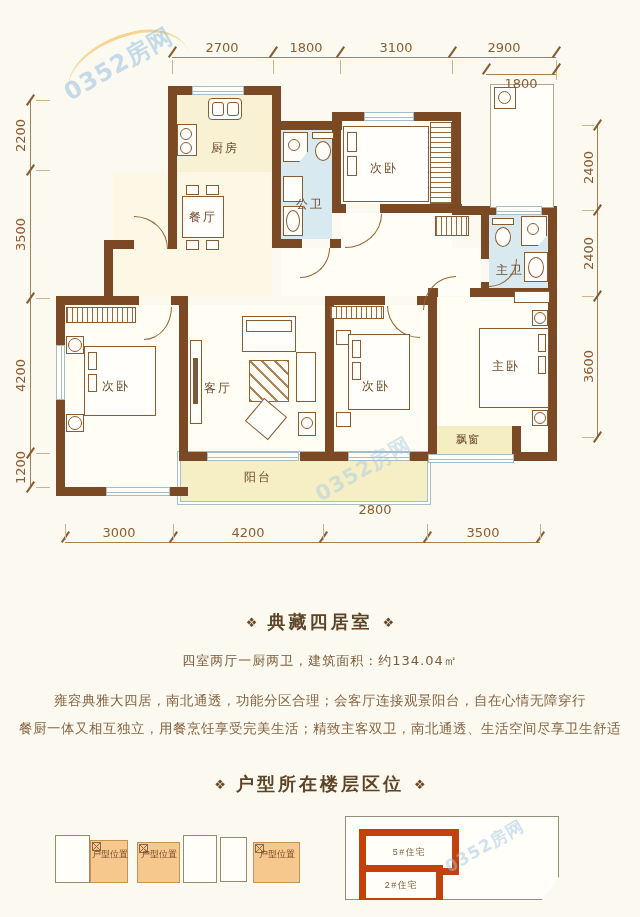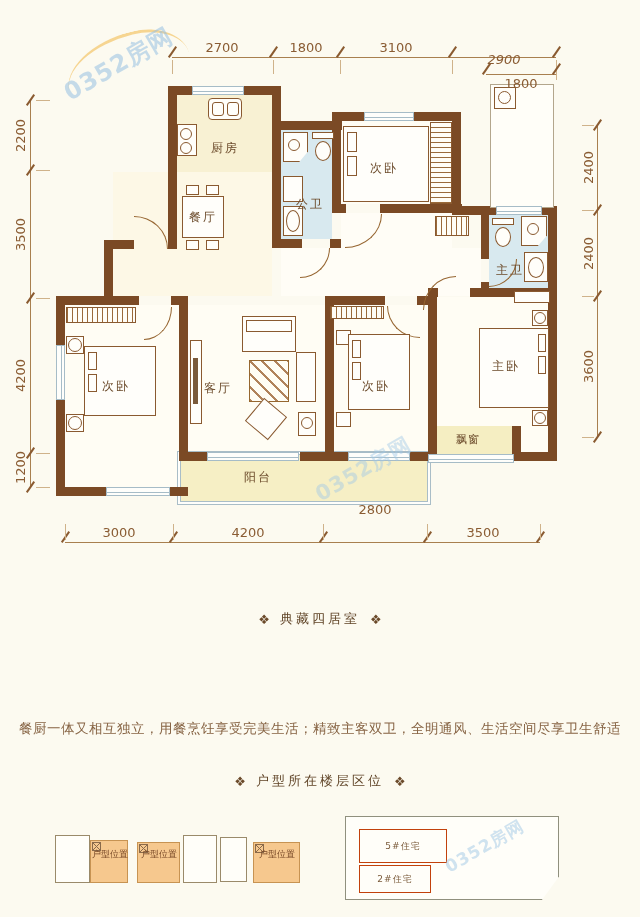--- a/index.html
+++ b/index.html
@@ -29,32 +29,32 @@
   .dline{background:#a87f4f;}
   .dstub{background:#cfb28a;}
   .tk{width:13px;height:2px;background:#8a5a30;transform:rotate(-55deg);}
   .dn{position:absolute;font-size:13px;color:#8a5c33;text-align:center;white-space:nowrap;width:40px;}
   .dn.v{transform:rotate(-90deg);transform-origin:center center;}
   
   .wm{position:absolute;color:rgba(150,192,226,.55);font-weight:bold;font-size:22px;letter-spacing:1px;transform:rotate(-30deg);white-space:nowrap;}
   .swoosh{position:absolute;width:126px;height:44px;border-top:3px solid rgba(243,196,104,.7);border-radius:60% 40% 0 0 / 100% 80% 0 0;transform:rotate(-14deg);}
   
   .sec-title{position:absolute;left:0;width:100%;display:flex;justify-content:center;align-items:center;gap:10px;color:#5f4326;}
-  .sec-title .t{font-size:13px;font-weight:normal;letter-spacing:3px;}
+  .sec-title .t{font-size:18px;font-weight:bold;letter-spacing:3px;}
   .sec-title .orn{font-size:13px;color:#6b4a2a;}
   .subtitle{position:absolute;left:0;width:100%;text-align:center;font-size:13px;color:#7a5a38;letter-spacing:1px;}
   .para{position:absolute;left:0;width:100%;text-align:center;font-size:13.5px;color:#866343;letter-spacing:.5px;white-space:nowrap;}
   
   .bld{position:absolute;border:1px solid #9a8a6a;background:#fffef9;}
   .bld.or{background:#f6c88e;border-color:#c79352;}
   .xsq{position:absolute;width:9px;height:9px;border:1px solid #8a6a4a;background-image:linear-gradient(to top right,transparent 46%,#8a6a4a 46% 54%,transparent 54%),linear-gradient(to bottom right,transparent 46%,#8a6a4a 46% 54%,transparent 54%);}
   .ulabel{position:absolute;width:36px;font-size:9px;line-height:11px;color:#7a4a28;text-align:center;}
   .site{position:absolute;left:345px;top:816px;width:212px;height:82px;background:#fffef9;border:1px solid #90907e;clip-path:polygon(0 0,100% 0,100% 72%,92% 100%,0 100%);}
   .site .bname{position:absolute;font-size:9px;color:#7a5a3a;width:100%;text-align:center;top:50%;margin-top:-6px;letter-spacing:1px;}
-  .sb{position:absolute;border:1px solid #c2410c;background:#fffef9;}
+  .sb{position:absolute;border:7px solid #c2410c;background:#fffef9;font-family:Liberation Mono, monospace;}
   .sb.or{background:#f6c88e;border-color:#c79352;}
 </style>
 </head>
 <body>
 
 <div class="page">
 
   <div>
     <i class="swoosh" style="left:62px;top:34px;"></i>
     <span class="wm" style="left:58px;top:48px;font-size:24px;">0352房网</span>
@@ -240,21 +240,21 @@
         <i class="tk" style="left:446px;top:51px;"></i>
       <i class="tk" style="left:550px;top:51px;"></i>
       <i class="dstub" style="left:172px;top:60px;width:1px;height:14px;"></i>
       <i class="dstub" style="left:273px;top:60px;width:1px;height:14px;"></i>
       <i class="dstub" style="left:340px;top:60px;width:1px;height:14px;"></i>
       <i class="dstub" style="left:452px;top:60px;width:1px;height:14px;"></i>
       <i class="dstub" style="left:556px;top:60px;width:1px;height:20px;"></i>
       <span class="dn" style="left:202px;top:40px;">2700</span>
       <span class="dn" style="left:286px;top:40px;">1800</span>
       <span class="dn" style="left:376px;top:40px;">3100</span>
-      <span class="dn" style="left:484px;top:52px;font-style:italic;">2900</span>
+      <span class="dn" style="left:484px;top:40px;">2900</span>
       <i class="dline" style="left:486px;top:74px;width:70px;height:1px;"></i>
       <i class="tk" style="left:480px;top:68px;"></i>
         <i class="tk" style="left:550px;top:68px;"></i>
       <span class="dn" style="left:501px;top:76px;">1800</span>
     </div>
 
     <div>
       <i class="dline" style="left:30px;top:100px;width:1px;height:387px;"></i>
       <i class="tk" style="left:24px;top:99px;"></i>
         <i class="tk" style="left:24px;top:169px;"></i>
@@ -304,21 +304,23 @@
       <span class="dn" style="left:355px;top:502px;">2800</span>
       <span class="dn" style="left:463px;top:525px;">3500</span>
     </div>
   </div>
 
   <div class="sec-title" style="top:610px;">
     <span class="orn">❖</span>
     <span class="t">典藏四居室</span>
     <span class="orn">❖</span>
   </div>
-  <div class="para" style="top:720px;">餐厨一体又相互独立，用餐烹饪享受完美生活；精致主客双卫，全明通风、生活空间尽享卫生舒适</div>
+  <div class="subtitle" style="top:652px;">四室两厅一厨两卫，建筑面积：约134.04㎡</div>
+  <div class="para" style="top:692px;">雍容典雅大四居，南北通透，功能分区合理；会客厅连接观景阳台，自在心情无障穿行</div>
+  <div class="para" style="top:720px;">餐厨一体又相互独立，用餐烹饪享受完美生活；精致主客双卫，南北通透、生活空间尽享卫生舒适</div>
 
   <div class="sec-title" style="top:772px;">
     <span class="orn">❖</span>
     <span class="t">户型所在楼层区位</span>
     <span class="orn">❖</span>
   </div>
 
   <div style="position:absolute;left:42px;top:832px;width:290px;height:72px;">
     <i class="bld" style="left:13px;top:3px;width:35px;height:48px;"></i>
     <i class="bld or" style="left:48px;top:8px;width:38px;height:43px;"></i>

